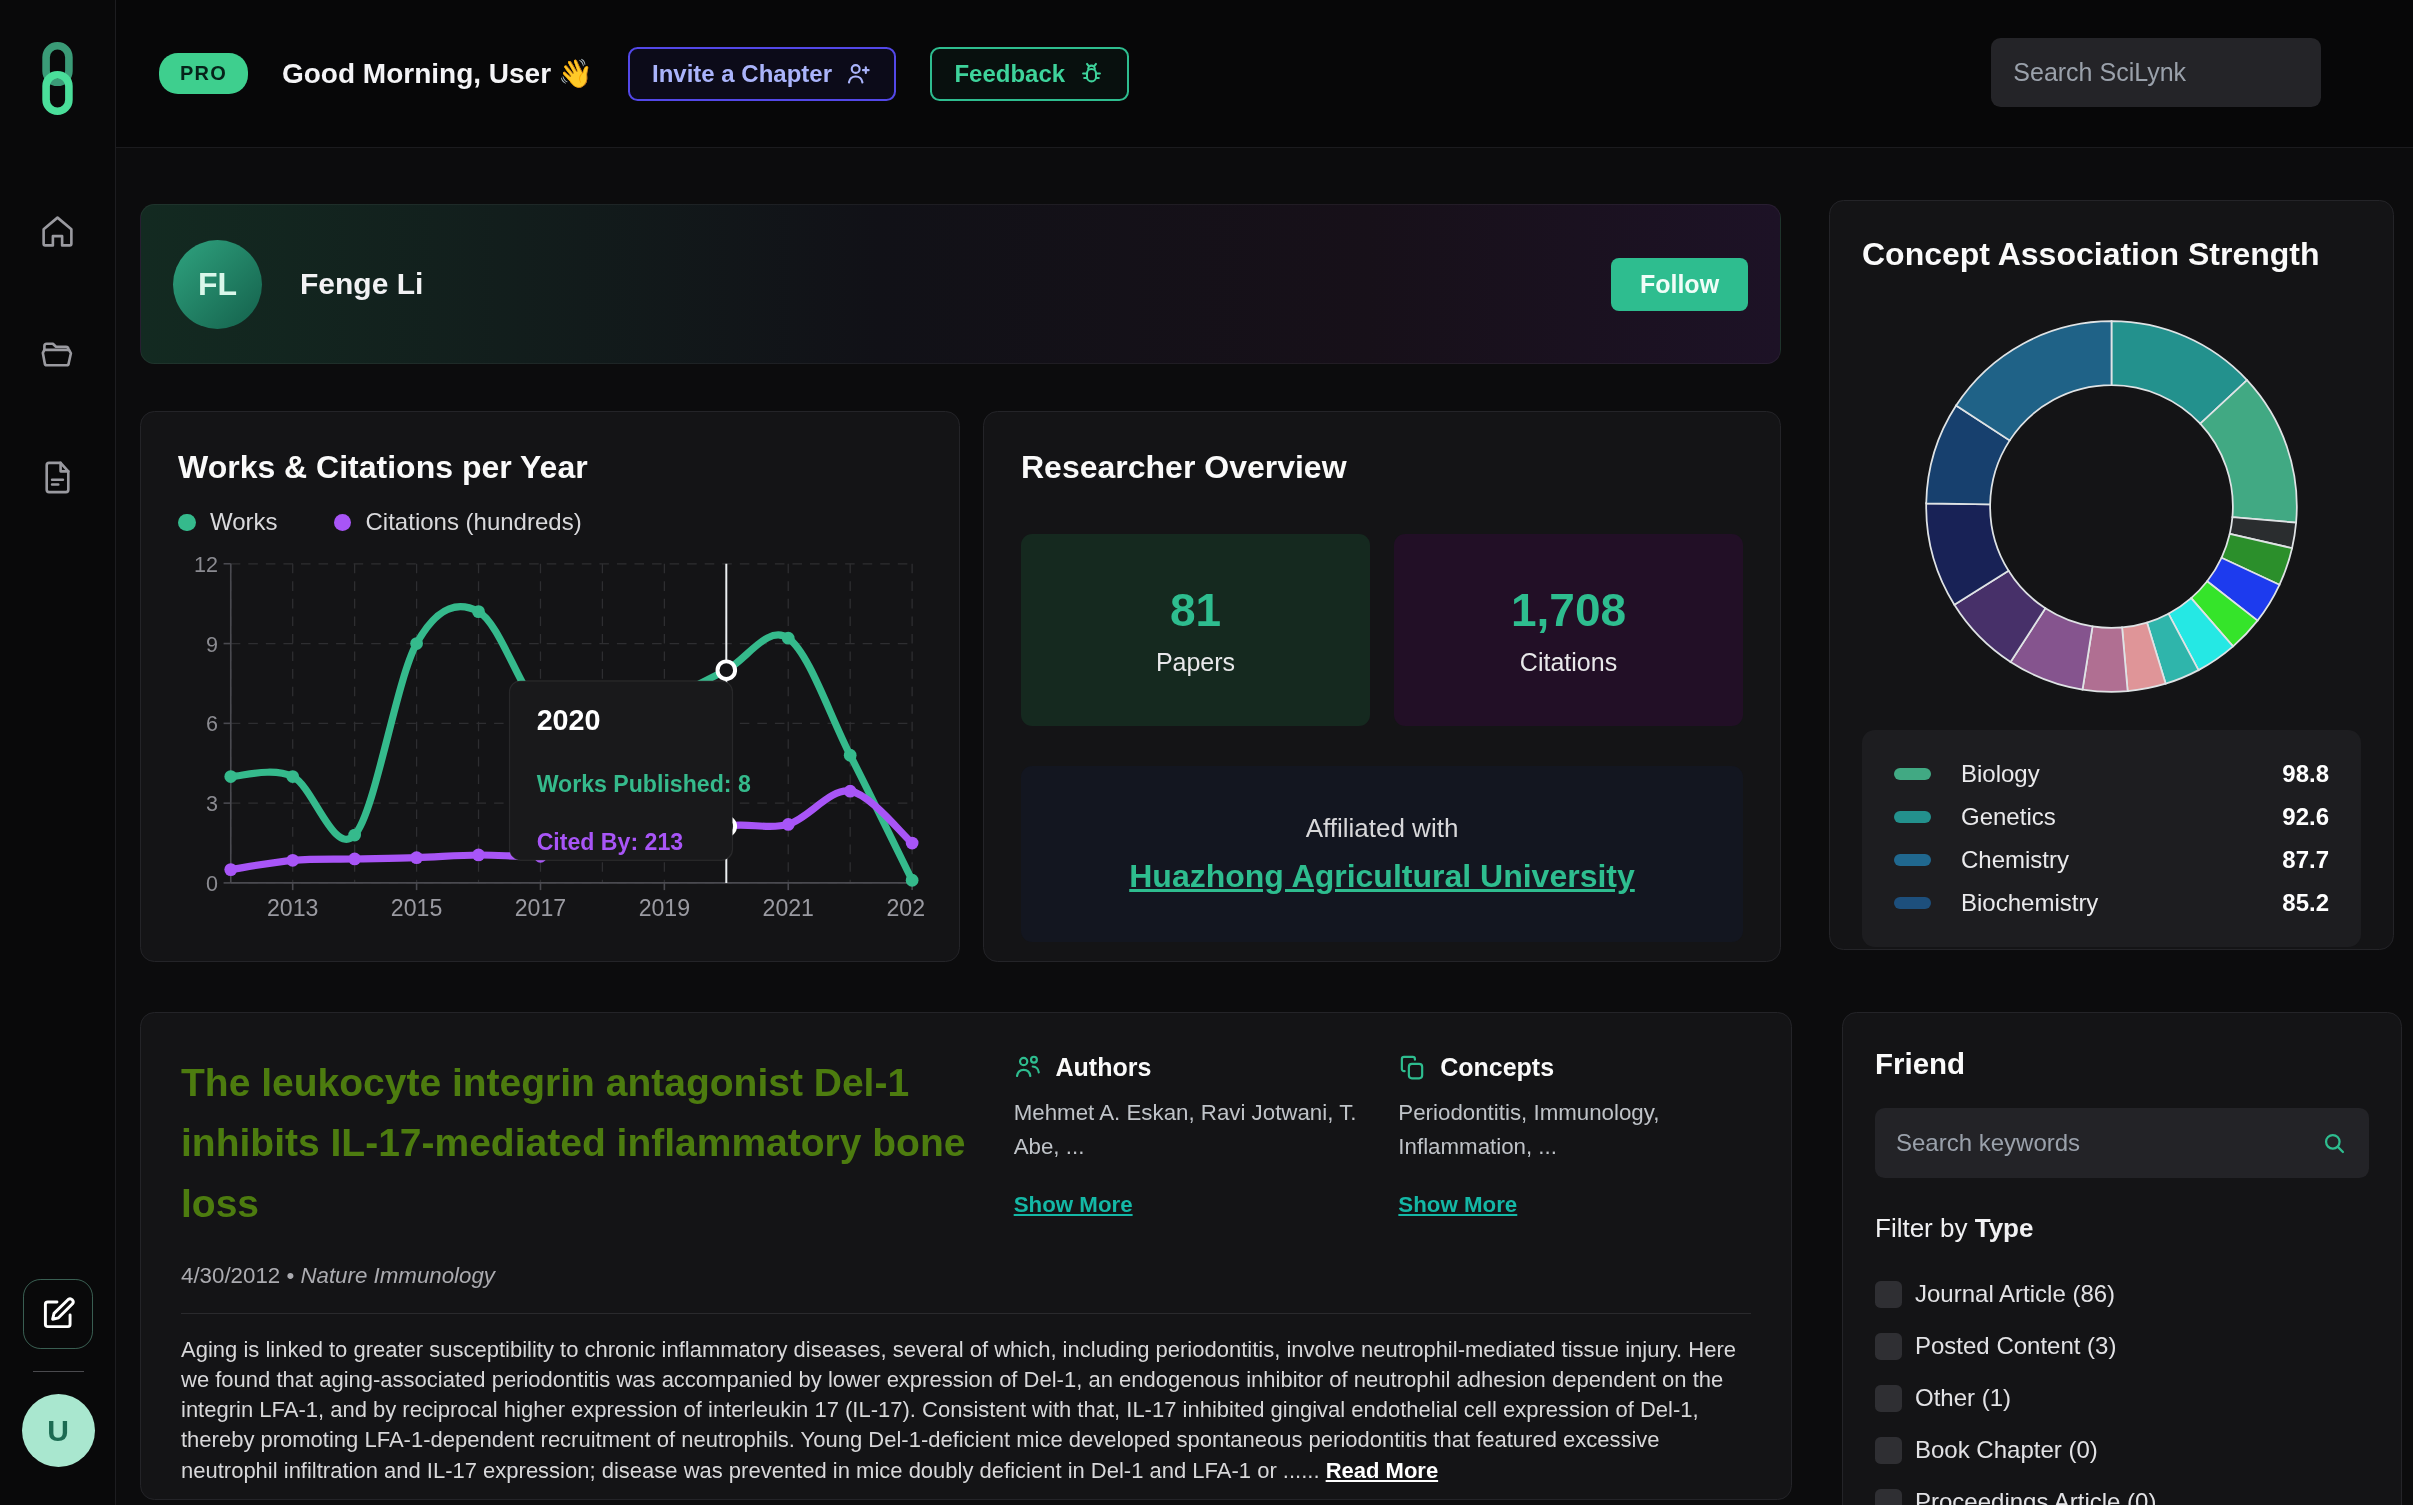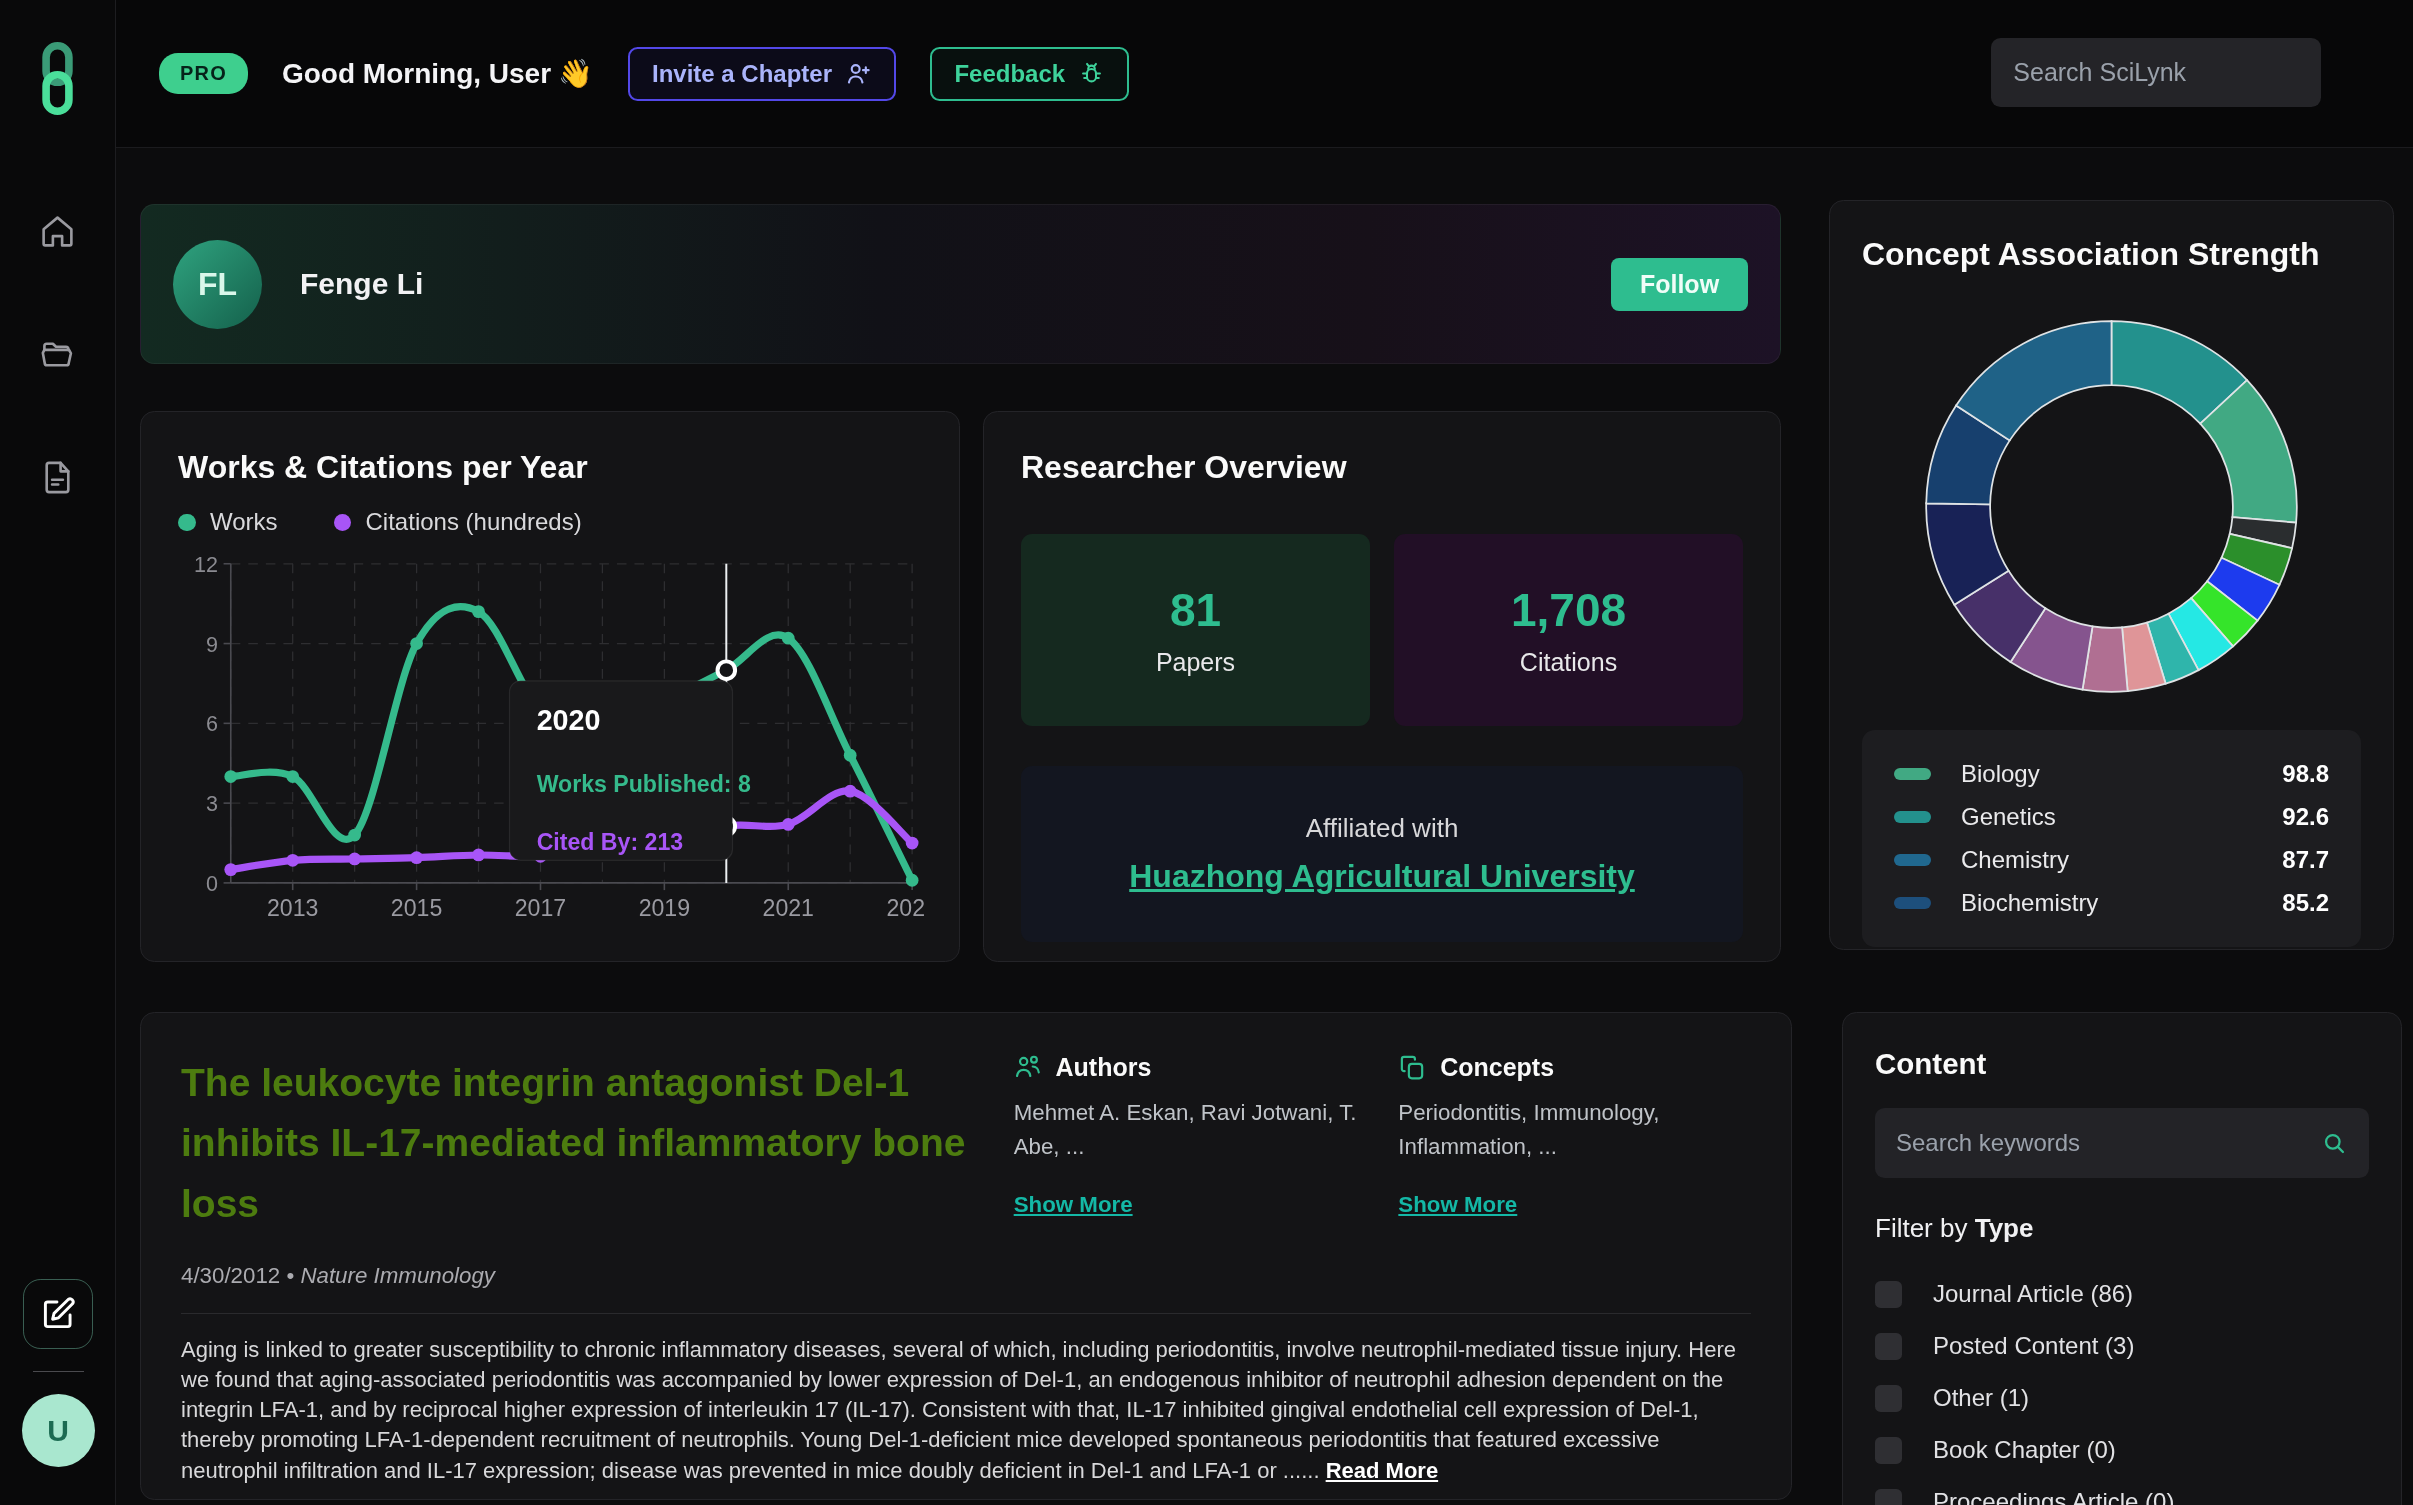--- a/index.html
+++ b/index.html
@@ -125,21 +125,21 @@
   .sc-input { margin-top:27px; height:70px; background:#232327; border-radius:9.6px;
               display:flex; align-items:center; padding:0 21px; }
   .sc-input input { flex:1; background:transparent; border:none; outline:none;
                     font-size:24px; color:#cfd2d8; font-family:"Liberation Sans",sans-serif; }
   .sc-input input::placeholder { color:#9aa1ab; }
   .filter-head { margin-top:35px; font-size:26px; color:#f1f1f3; }
   .filter-head b { font-weight:800; }
   .filter-options { margin-top:24px; }
   .fo-row { display:flex; align-items:center; height:52px; cursor:pointer; }
   .fo-box { width:27px; height:27px; background:#2f2f33; border-radius:5.6px; }
-  .fo-label { margin-left:31px; font-size:24px; color:#e2e2e5; }
+  .fo-label { margin-left:13px; font-size:24px; color:#e2e2e5; }
 
   svg { display:block; }
   svg text { font-family:"Liberation Sans",sans-serif; }
 </style>
 </head>
 <body>
 
 <aside class="sidebar">
   <div class="logo">
     <svg width="37" height="73" viewBox="0 0 24 48" fill="none">
@@ -426,21 +426,21 @@
       <button class="pill-btn btn-save">
         <svg width="25.5" height="25.5" viewBox="0 0 24 24" fill="none" stroke="#9cc3f7" stroke-width="1.9" stroke-linejoin="round">
           <path d="M6.5 3.5h11V20l-5.5-4.2L6.5 20z"></path>
         </svg>
         <span>Save</span>
       </button>
     </div>
   </section>
 
   <section class="card searchcard">
-    <h2 class="sc-title">Content</h2>
+    <h2 class="sc-title">Friend</h2>
     <div class="sc-input">
       <input type="text" placeholder="Search keywords" style="">
       <svg width="27" height="27" viewBox="0 0 24 24" fill="none" stroke="#2ebd8f" stroke-width="2" stroke-linecap="round">
         <circle cx="10.5" cy="10.5" r="6"></circle>
           <path d="m15.2 15.2 4.3 4.3"></path>
       </svg>
     </div>
     <div class="filter-head">
       <span>Filter by </span><b>Type</b>
     </div>

